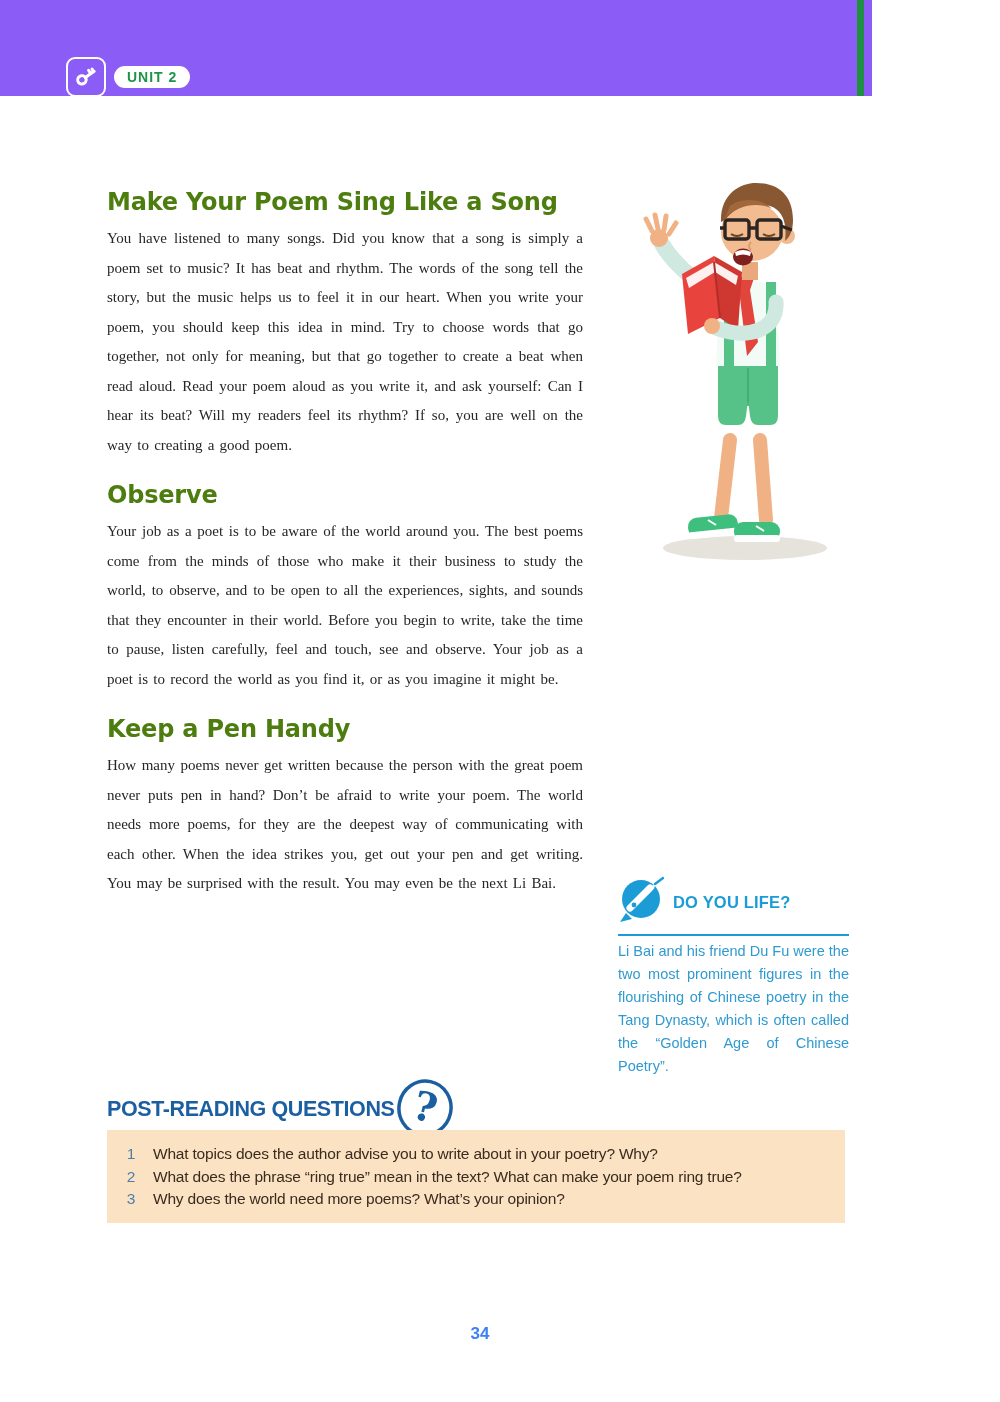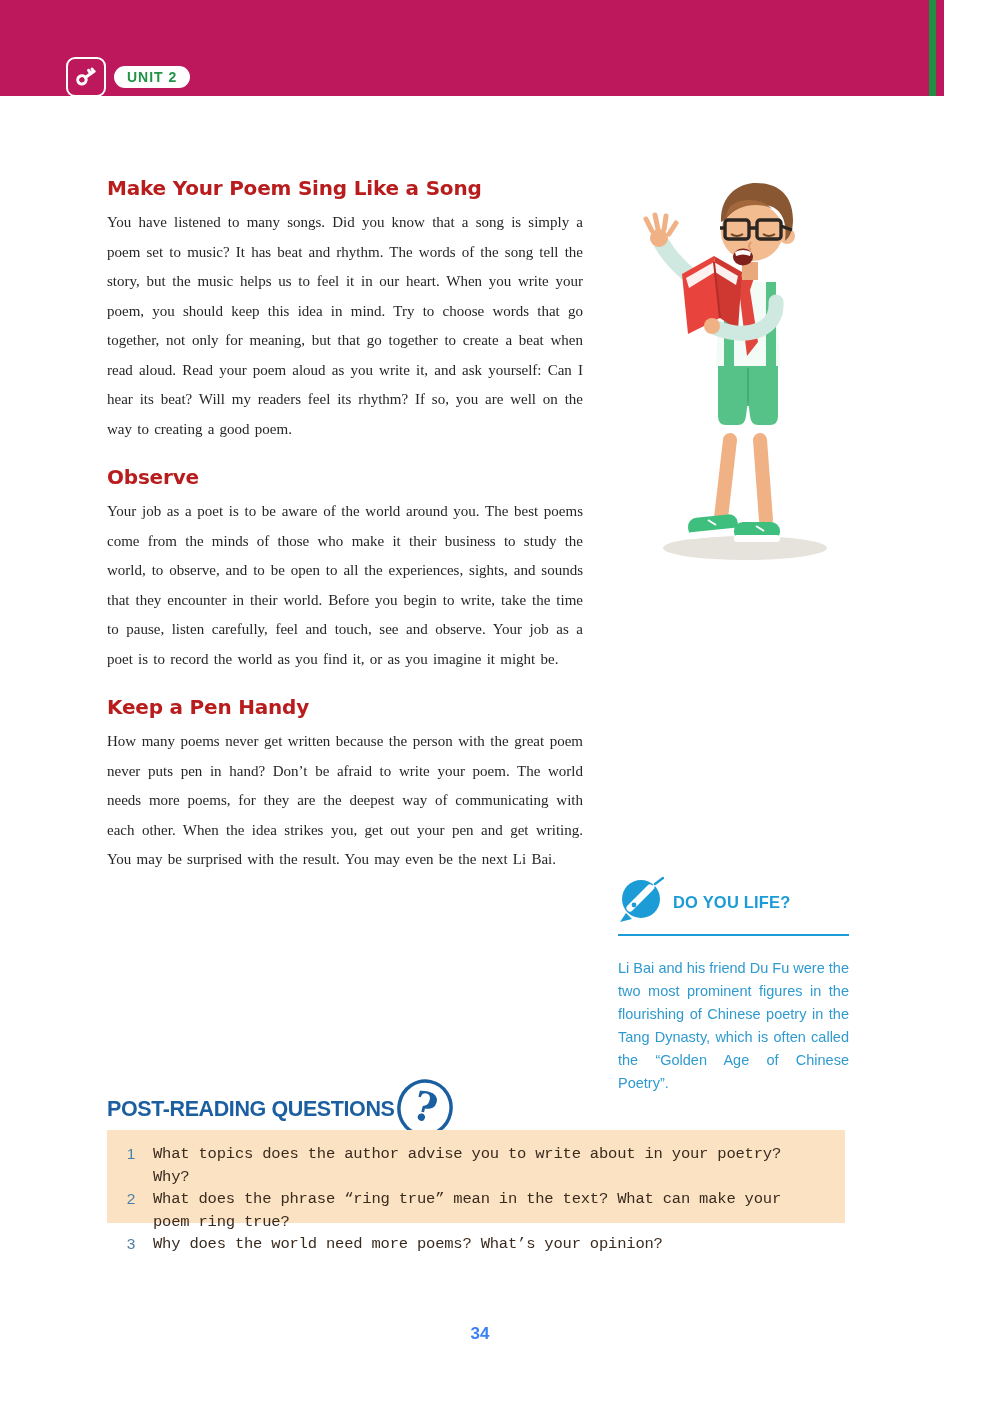--- a/index.html
+++ b/index.html
@@ -1,44 +1,44 @@
 <!DOCTYPE html>
 <html><head>
 <meta charset="utf-8">
 <style>
   html,body{margin:0;padding:0;}
   body{
     width:1000px;height:1402px;position:relative;background:#ffffff;
     font-family:"Liberation Sans",sans-serif;overflow:hidden;
   }
   
-  .band{position:absolute;left:0;top:0;width:944px;height:96px;background:#be185d;}
+  .band{position:absolute;left:0;top:0;width:872px;height:96px;background:#8b5cf6;}
   .band .spine{position:absolute;right:8px;top:0;width:7px;height:96px;background:#1f8f41;}
   .band-inner{position:absolute;left:66px;top:57px;display:flex;align-items:center;gap:8px;}
   .keybox{width:36px;height:36px;border:2.5px solid #ffffff;border-radius:9px;display:flex;align-items:center;justify-content:center;}
   .unit-pill{background:#ffffff;border-radius:13px;padding:4px 13px;color:#1f9446;font-weight:bold;font-size:14px;letter-spacing:1px;line-height:1;}
   .subtitle-pill{border:3px solid #ffffff;border-radius:15px;padding:4px 14px;color:#ffffff;font-weight:bold;font-size:10.5px;letter-spacing:.4px;line-height:1;}
   
   .col{position:absolute;left:107px;top:172px;width:476px;}
-  .sec-h{color:#b91c1c;font-family:"DejaVu Sans",sans-serif;font-weight:bold;font-size:20px;letter-spacing:-.2px;margin:4px 0 8px 0;}
+  .sec-h{color:#4d7c0f;font-family:"DejaVu Sans",sans-serif;font-weight:bold;font-size:24px;letter-spacing:-.2px;margin:16px 0 8px 0;}
   .sec-p{font-family:"Liberation Serif",serif;font-size:15px;line-height:29.5px;color:#262626;text-align:justify;margin:0 0 21px 0;word-spacing:1.5px;}
   
   .boy{position:absolute;left:630px;top:178px;width:230px;height:390px;}
   
   .dyk{position:absolute;left:618px;top:876px;width:231px;}
   .dyk-head{display:flex;align-items:center;gap:9px;border-bottom:2px solid #1b9cd6;padding-bottom:6px;}
   .dyk-title{color:#1b9cd6;font-weight:bold;font-size:16.5px;letter-spacing:.2px;}
-  .dyk-body{margin-top:21px;color:#2f9ad0;font-size:14.5px;line-height:23px;text-align:justify;}
+  .dyk-body{margin-top:4px;color:#2f9ad0;font-size:14.5px;line-height:23px;text-align:justify;}
   
   .prq-title{position:absolute;left:107px;top:1097px;color:#1b5fa0;font-weight:bold;font-size:21.5px;letter-spacing:-.4px;}
   .prq-icon{position:absolute;left:396px;top:1078px;}
   .prq-box{position:absolute;left:107px;top:1130px;width:738px;height:93px;background:#fbe2c3;padding:13px 20px 0 18px;box-sizing:border-box;}
   .q-row{display:flex;gap:16px;line-height:22.5px;font-size:15.5px;letter-spacing:-.2px;}
   .q-num{color:#4d7fa8;width:12px;flex:0 0 auto;text-align:center;}
-  .q-text{color:#3a2b1f;font-family:Liberation Mono, monospace;}
+  .q-text{color:#3a2b1f;}
   
   .pageno{position:absolute;left:0;top:1324px;width:960px;text-align:center;font-weight:bold;font-size:17px;color:#3b82f6;}
 </style>
 </head>
 <body>
 
 <div class="band">
   <div class="spine"></div>
   <div class="band-inner">
     <div class="keybox">

